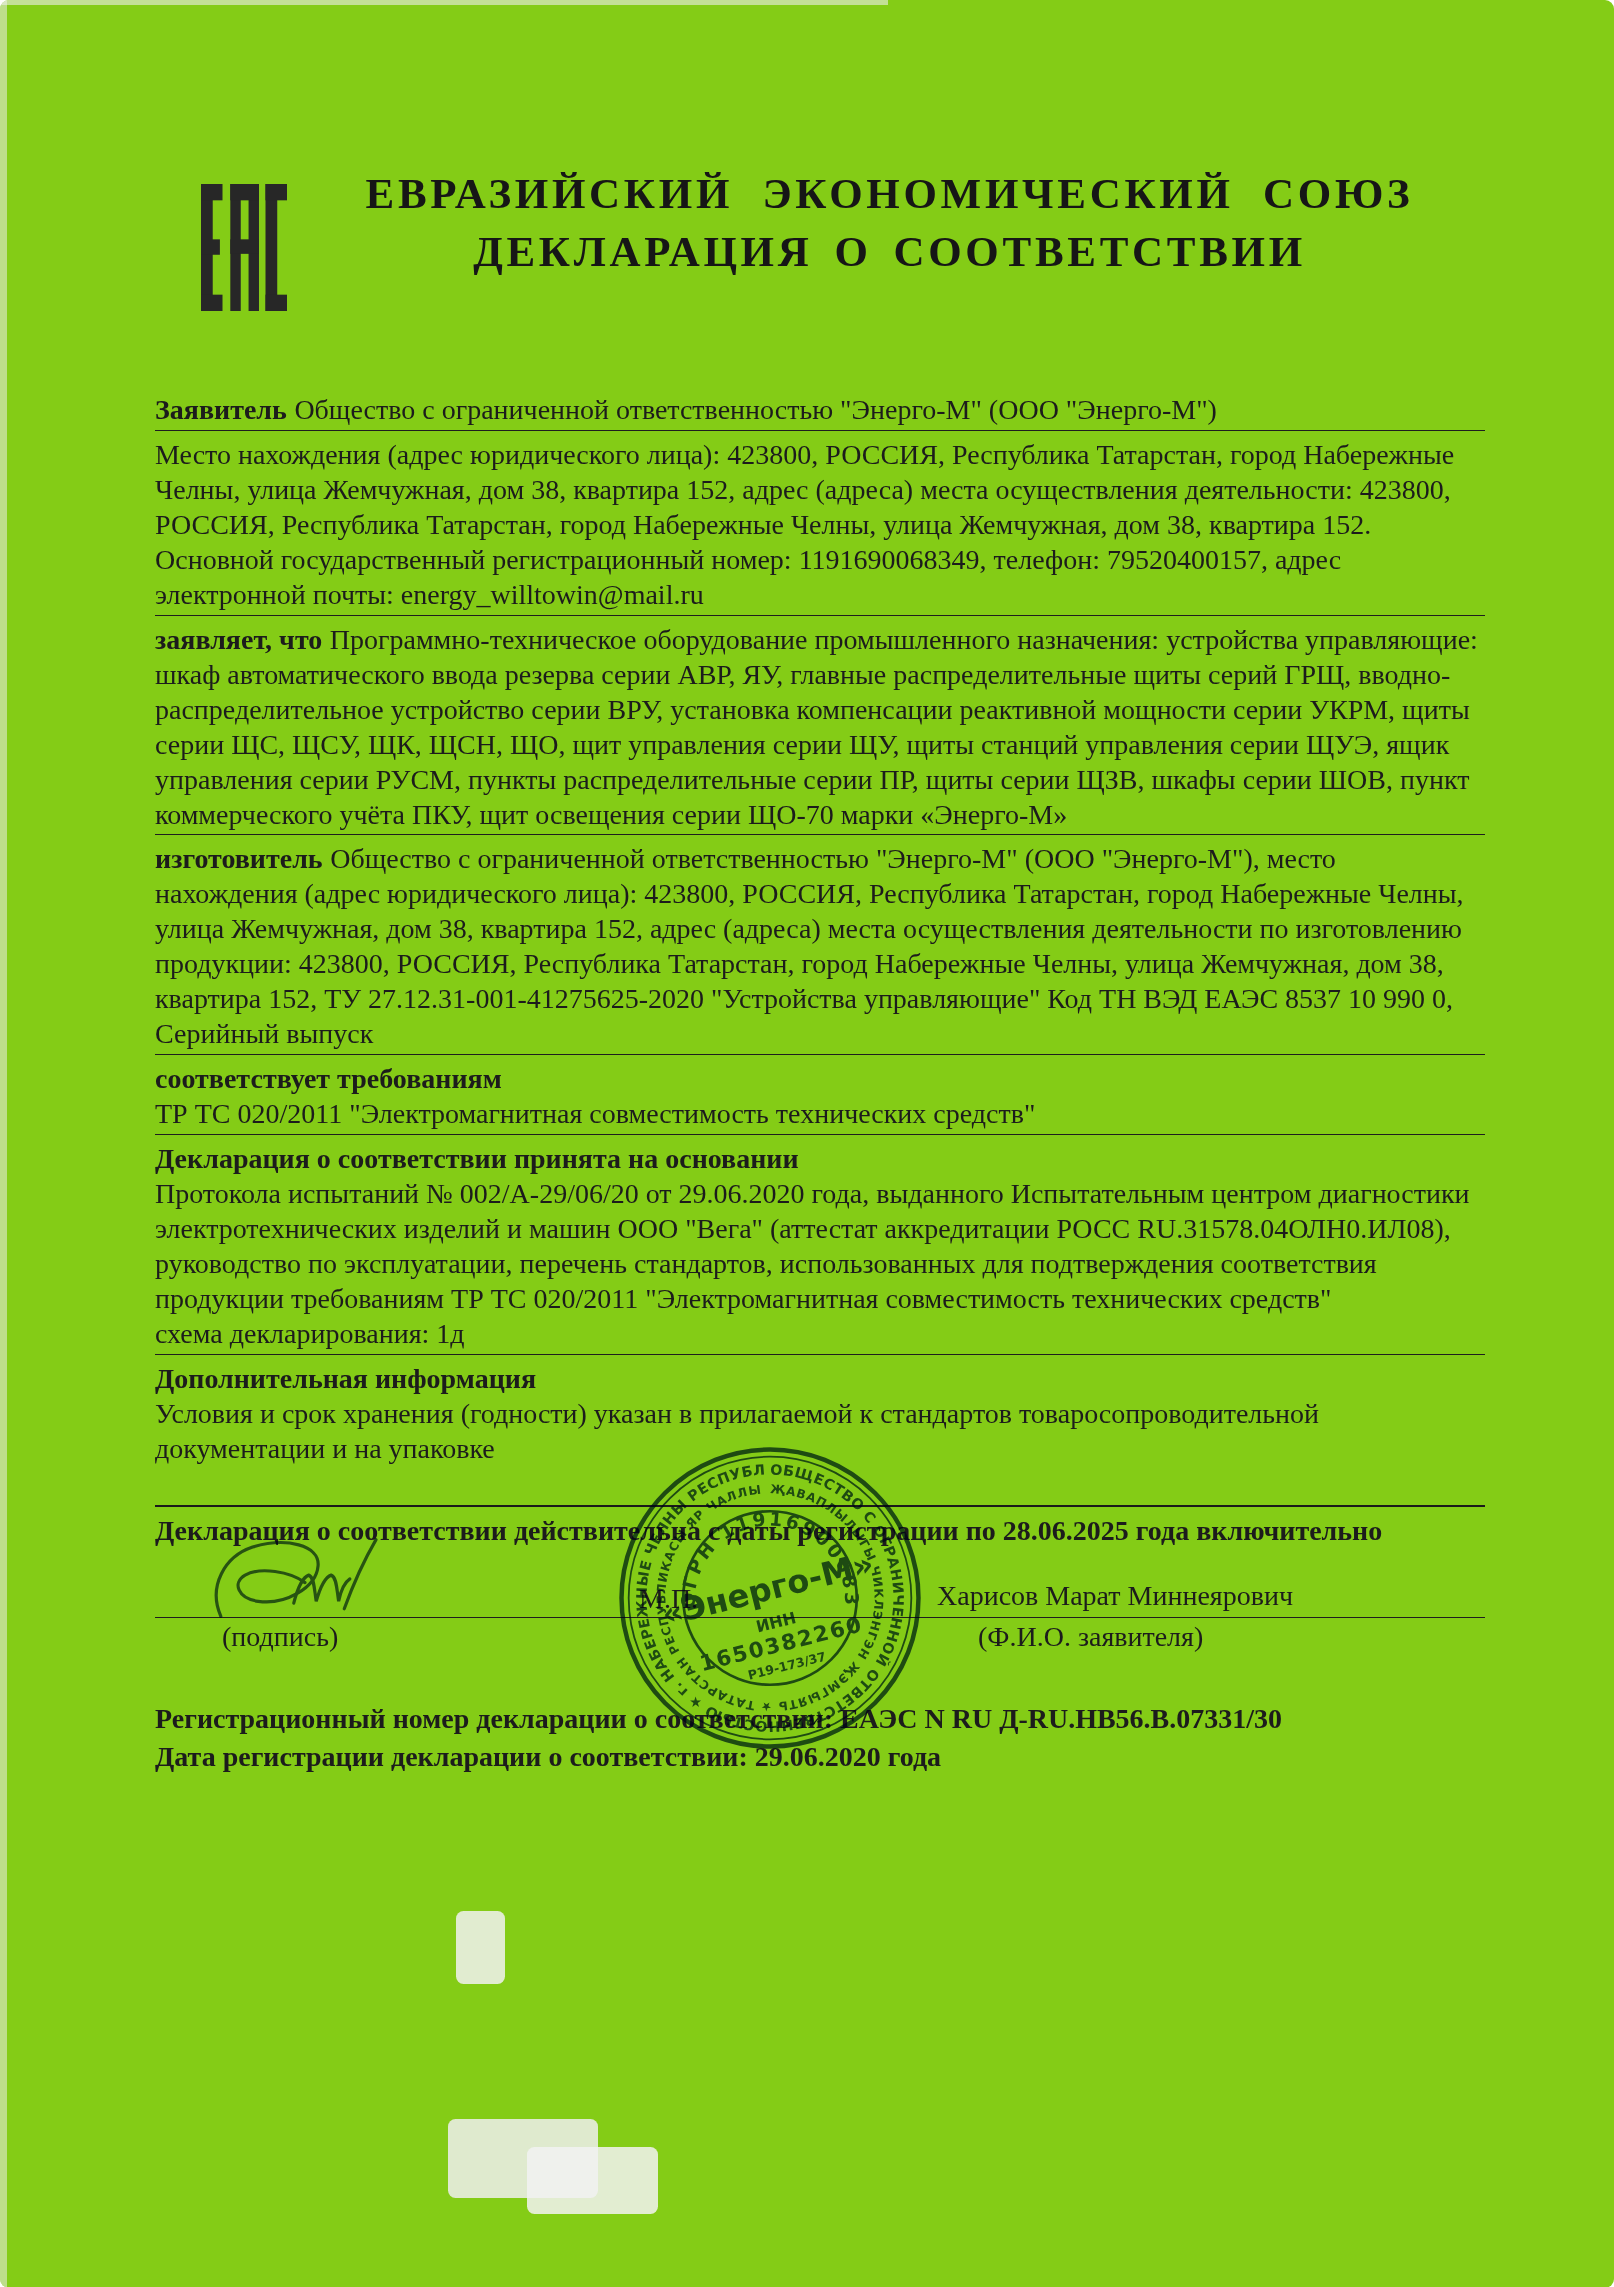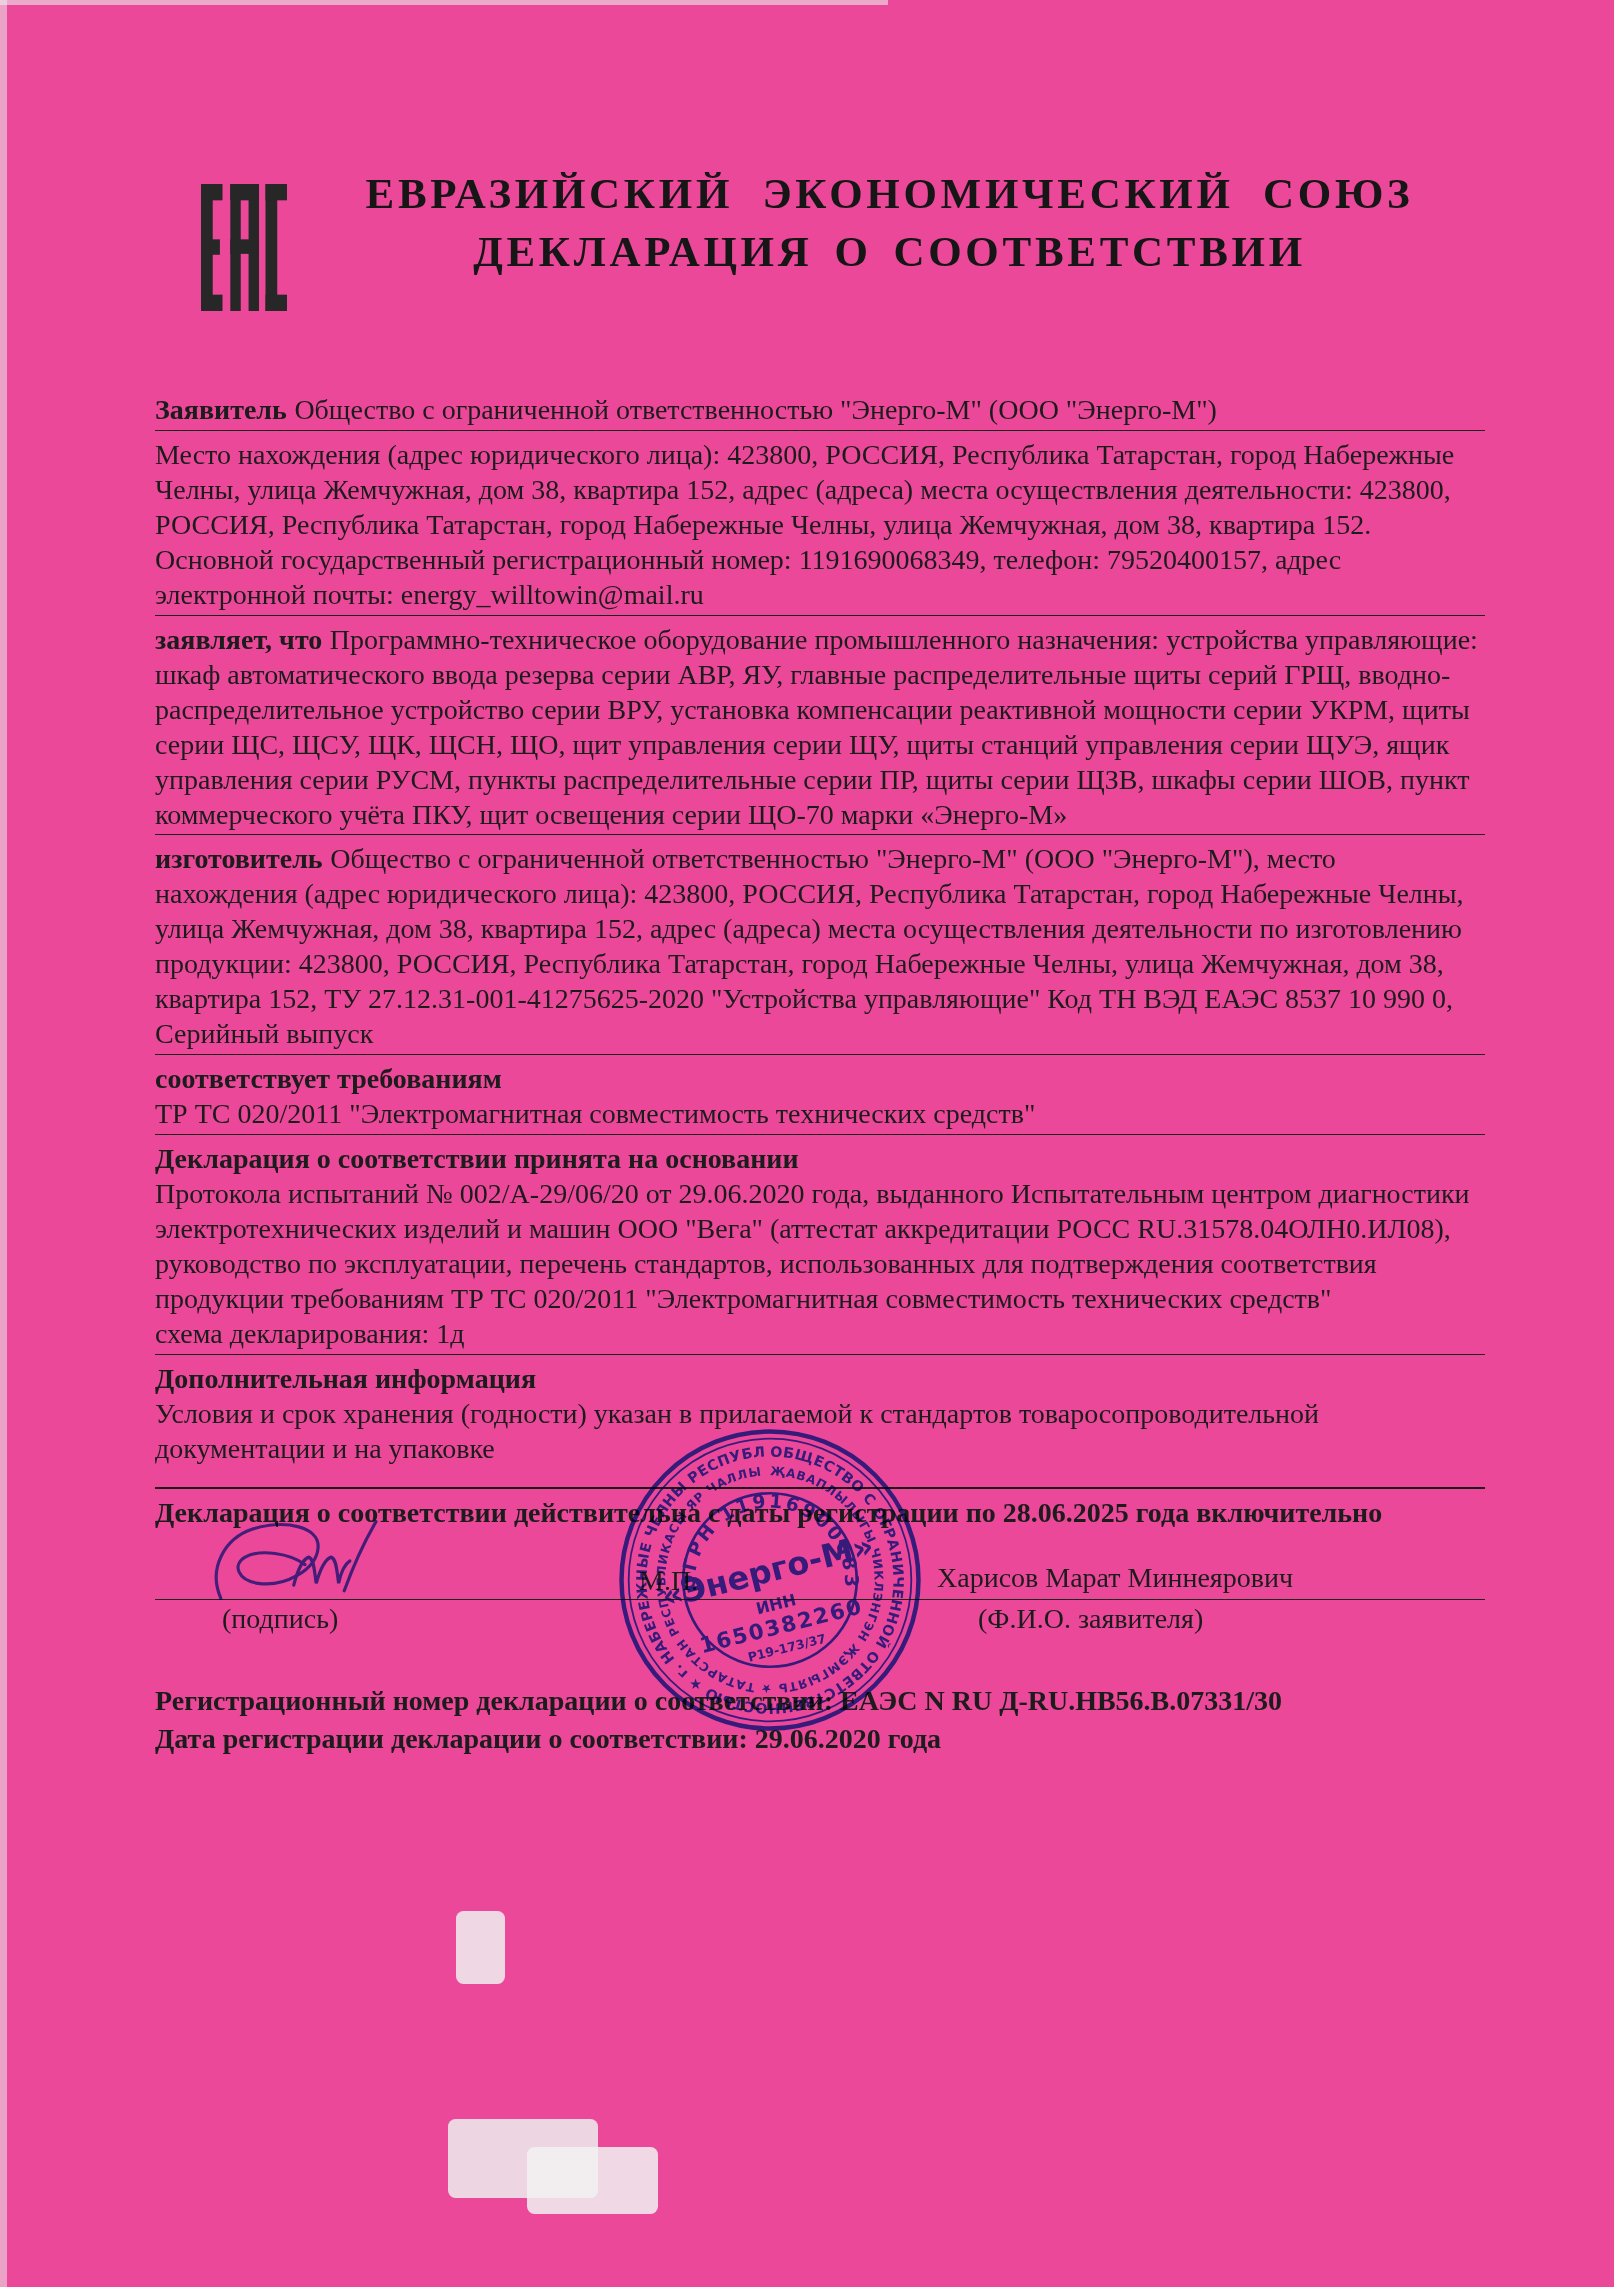--- a/index.html
+++ b/index.html
@@ -1,22 +1,23 @@
 <!DOCTYPE html>
 <html lang="ru" style="font-size:15px"><head>
 <meta charset="utf-8">
 <style>
   html,body{margin:0;padding:0;background:#ffffff;}
   .page{
     position:relative;
     width:1614px;height:2288px;
-    background:#ec4899;
+    background:#84cc16;
     color:#1c1c1c;
     font-family:"Liberation Serif",serif;
     overflow:hidden;
+    border-radius:9px;
   }
   
   .edge-left{position:absolute;left:0;top:0;width:6.6px;height:100%;background:#ececec;opacity:.55;}
   .edge-top{position:absolute;left:0;top:0;width:55%;height:4.7px;background:#ededed;opacity:.6;}
   .artifact{position:absolute;border-radius:7.5px;opacity:.85;}
   .a1{left:456px;top:1911px;width:49px;height:73px;background:#f1f1f1;}
   .a2{left:448px;top:2119px;width:150px;height:79px;background:#efefef;}
   .a3{left:527px;top:2147px;width:131px;height:67px;background:#f2f2f2;}
 
   
@@ -26,21 +27,21 @@
     text-align:center;font-weight:bold;font-size:43px;line-height:58px;
     letter-spacing:3.7px;color:#161616;
   }
   .hdr-line1{word-spacing:15px;}
   .hdr-line2{word-spacing:7.5px;}
 
   
   .col{position:absolute;left:155px;top:392px;width:1330px;}
   .col p{margin:0;font-size:28px;line-height:35px;}
   .sec{padding-bottom:2.8px;border-bottom:1.9px solid #1e1e1e;margin-bottom:6px;}
-  .sec-add{padding-bottom:21px;border-bottom:2.8px solid #1a1a1a;}
+  .sec-add{padding-bottom:39px;border-bottom:2.8px solid #1a1a1a;}
   .lb{font-weight:bold;margin-right:7.5px;}
   .lbl-line{font-weight:bold;}
   .validity{font-weight:bold;text-align:justify;margin-top:10.3px;font-size:29px;line-height:38px;}
 
   
   .sig-row{position:relative;height:69px;border-bottom:1.9px solid #1e1e1e;}
   .sig-svg{position:absolute;left:49px;bottom:-9.4px;mix-blend-mode:multiply;}
   .mp{position:absolute;left:484px;bottom:1.9px;font-size:28px;}
   .fio{position:absolute;left:782px;bottom:4.7px;font-size:28px;}
   .cap-row{position:relative;height:39px;}

